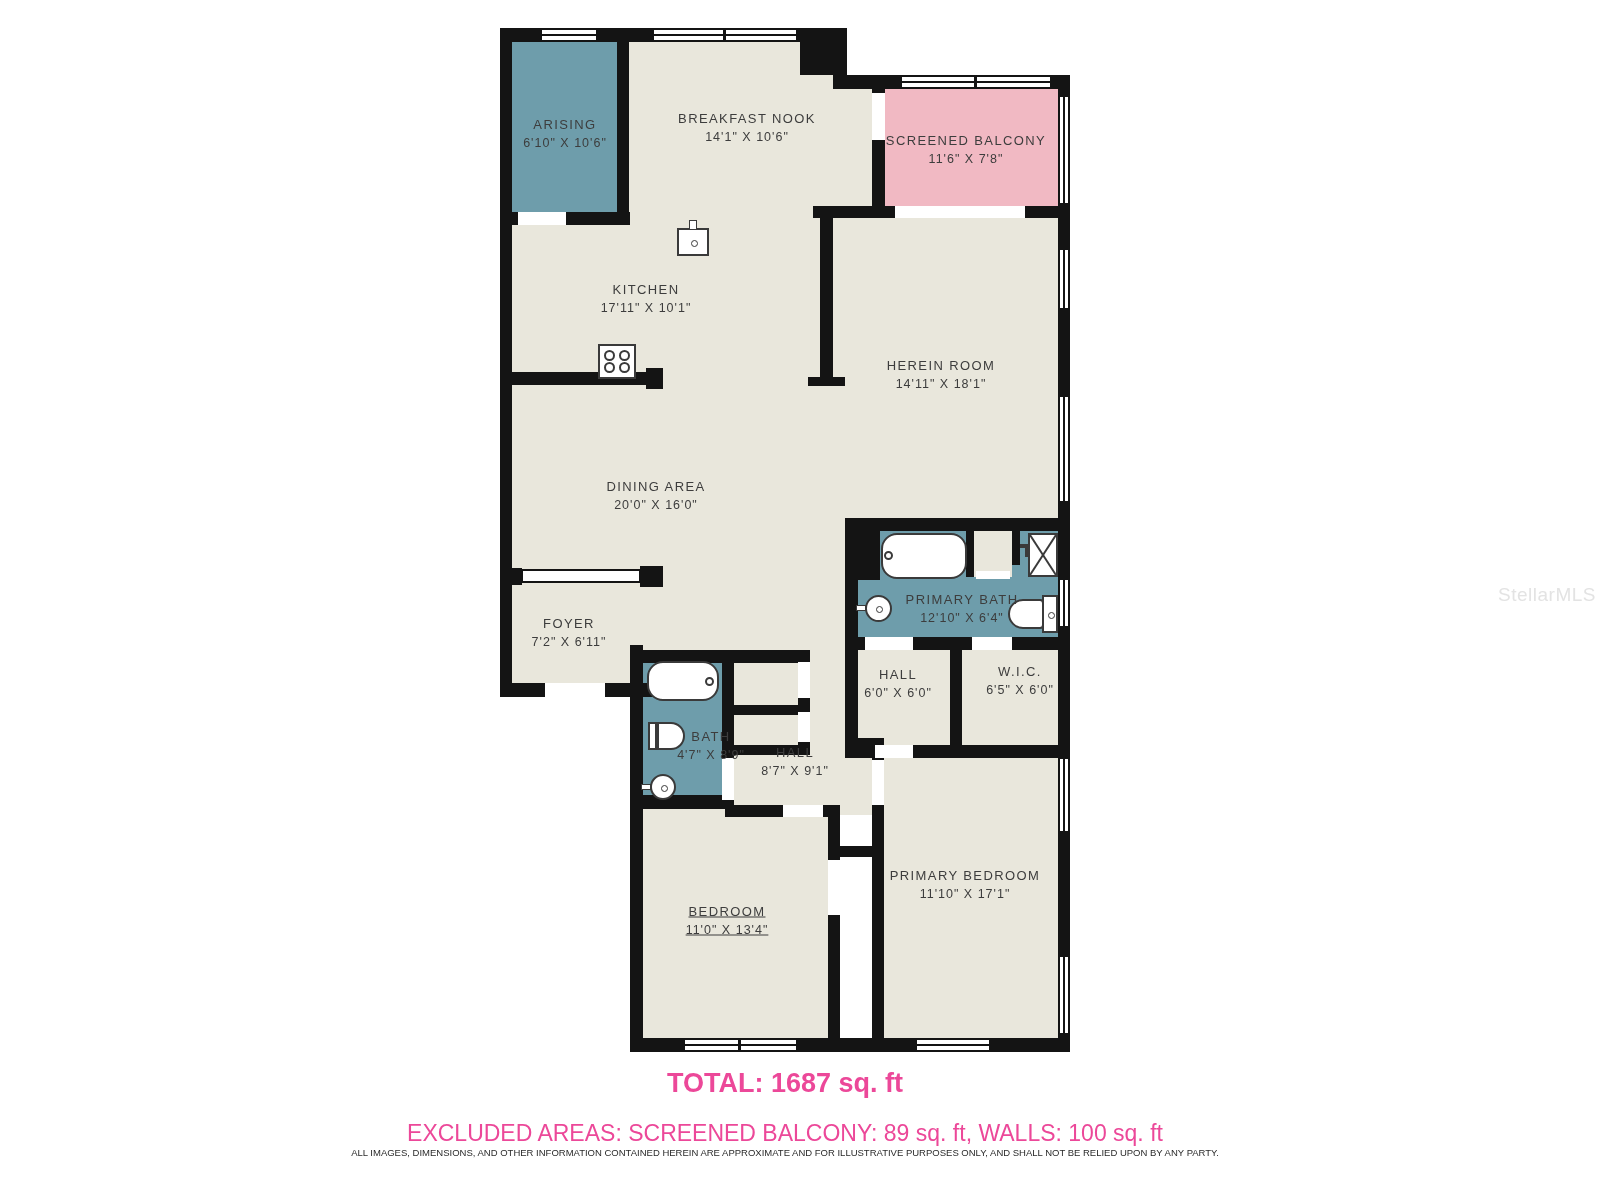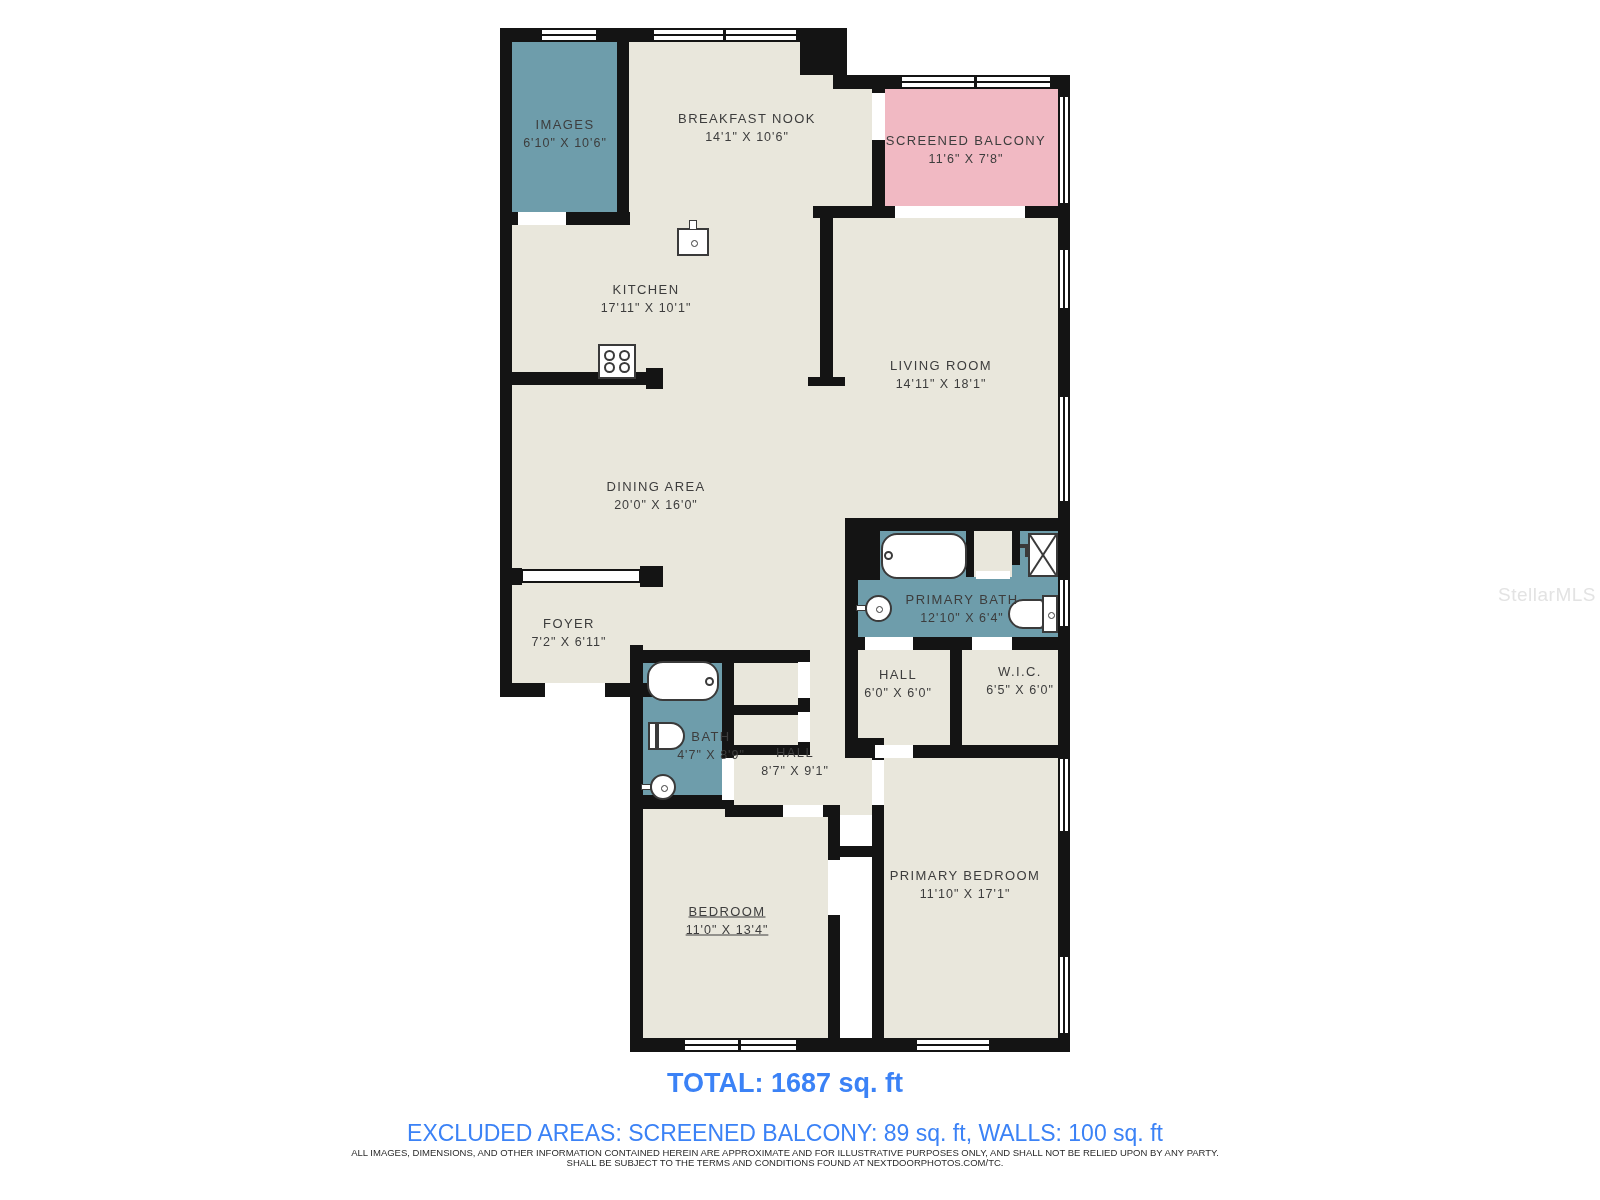--- a/index.html
+++ b/index.html
@@ -22,21 +22,21 @@
   .tub{border-radius:16px;}
   .circle{border-radius:50%;}
   .dot::after{content:'';position:absolute;left:50%;top:50%;width:5px;height:5px;margin:-2.5px 0 0 -2.5px;
               border:1.5px solid #3a3a3a;border-radius:50%;background:#fff;}
   .burner{position:absolute;width:11px;height:11px;border:2px solid #3a3a3a;border-radius:50%;box-sizing:border-box;}
   .stub{position:absolute;background:#ffffff;border:1.5px solid #3a3a3a;box-sizing:border-box;}
   .metal{position:absolute;background:#3a3a3a;}
   .rlabel{position:absolute;transform:translate(-50%,-50%);text-align:center;color:#3d3d3d;white-space:nowrap;z-index:40;}
   .rname{font-size:13px;letter-spacing:1.4px;}
   .rdims{font-size:12.5px;letter-spacing:1px;margin-top:4px;}
-  .summary{position:absolute;left:0;width:1570px;text-align:center;color:#3b82f6;}
+  .summary{position:absolute;left:0;width:1570px;text-align:center;color:#ec4899;}
   #total-line{top:1068px;font-size:27px;font-weight:bold;}
   #floor1-line{top:1097px;font-size:23px;}
   #excluded-line{top:1120px;font-size:23px;}
   .disclaimer{position:absolute;left:0;width:1570px;top:1148px;text-align:center;color:#2a2a2a;
               font-size:9.5px;line-height:9.5px;}
   .disclaimer div{margin-bottom:0;}
   #watermark{position:absolute;right:4px;top:584px;font-size:19px;color:#e3e3e3;letter-spacing:0.5px;}
 </style>
 </head>
 <body>
@@ -153,37 +153,37 @@
   <div class="fixture" style="left:1028px;top:533px;width:30px;height:44px;">
     <svg width="26" height="40" style="display:block;">
       <line x1="0" y1="0" x2="26" y2="40" stroke="#3a3a3a" stroke-width="2"></line>
       <line x1="26" y1="0" x2="0" y2="40" stroke="#3a3a3a" stroke-width="2"></line>
     </svg>
   </div>
   <div class="fixture" style="left:1008px;top:599px;width:36px;height:30px;border-radius:15px 4px 4px 15px;"></div>
   <div class="fixture dot" style="left:1042px;top:595px;width:16px;height:38px;"></div>
 
   <div class="rlabel" style="left:565px;top:133px;">
-    <div class="rname">IMAGES</div>
+    <div class="rname">ARISING</div>
     <div class="rdims">6'10" X 10'6"</div>
   </div>
   <div class="rlabel" style="left:747px;top:127px;">
     <div class="rname">BREAKFAST NOOK</div>
     <div class="rdims">14'1" X 10'6"</div>
   </div>
   <div class="rlabel" style="left:966px;top:149px;">
     <div class="rname">SCREENED BALCONY</div>
     <div class="rdims">11'6" X 7'8"</div>
   </div>
   <div class="rlabel" style="left:646px;top:298px;">
     <div class="rname">KITCHEN</div>
     <div class="rdims">17'11" X 10'1"</div>
   </div>
   <div class="rlabel" style="left:941px;top:374px;">
-    <div class="rname">LIVING ROOM</div>
+    <div class="rname">HEREIN ROOM</div>
     <div class="rdims">14'11" X 18'1"</div>
   </div>
   <div class="rlabel" style="left:656px;top:495px;">
     <div class="rname">DINING AREA</div>
     <div class="rdims">20'0" X 16'0"</div>
   </div>
   <div class="rlabel" style="left:569px;top:632px;">
     <div class="rname">FOYER</div>
     <div class="rdims">7'2" X 6'11"</div>
   </div>
@@ -213,18 +213,17 @@
   </div>
   <div class="rlabel" style="left:965px;top:884px;">
     <div class="rname">PRIMARY BEDROOM</div>
     <div class="rdims">11'10" X 17'1"</div>
   </div>
 
   <div class="summary" id="total-line">TOTAL: 1687 sq. ft</div>
   <div class="summary" id="excluded-line">EXCLUDED AREAS: SCREENED BALCONY: 89 sq. ft, WALLS: 100 sq. ft</div>
   <div class="disclaimer">
     <div>ALL IMAGES, DIMENSIONS, AND OTHER INFORMATION CONTAINED HEREIN ARE APPROXIMATE AND FOR ILLUSTRATIVE PURPOSES ONLY, AND SHALL NOT BE RELIED UPON BY ANY PARTY.</div>
-    <div>SHALL BE SUBJECT TO THE TERMS AND CONDITIONS FOUND AT NEXTDOORPHOTOS.COM/TC.</div>
   </div>
 
   <div id="watermark">StellarMLS</div>
 
 </div>
 
 </body></html>

